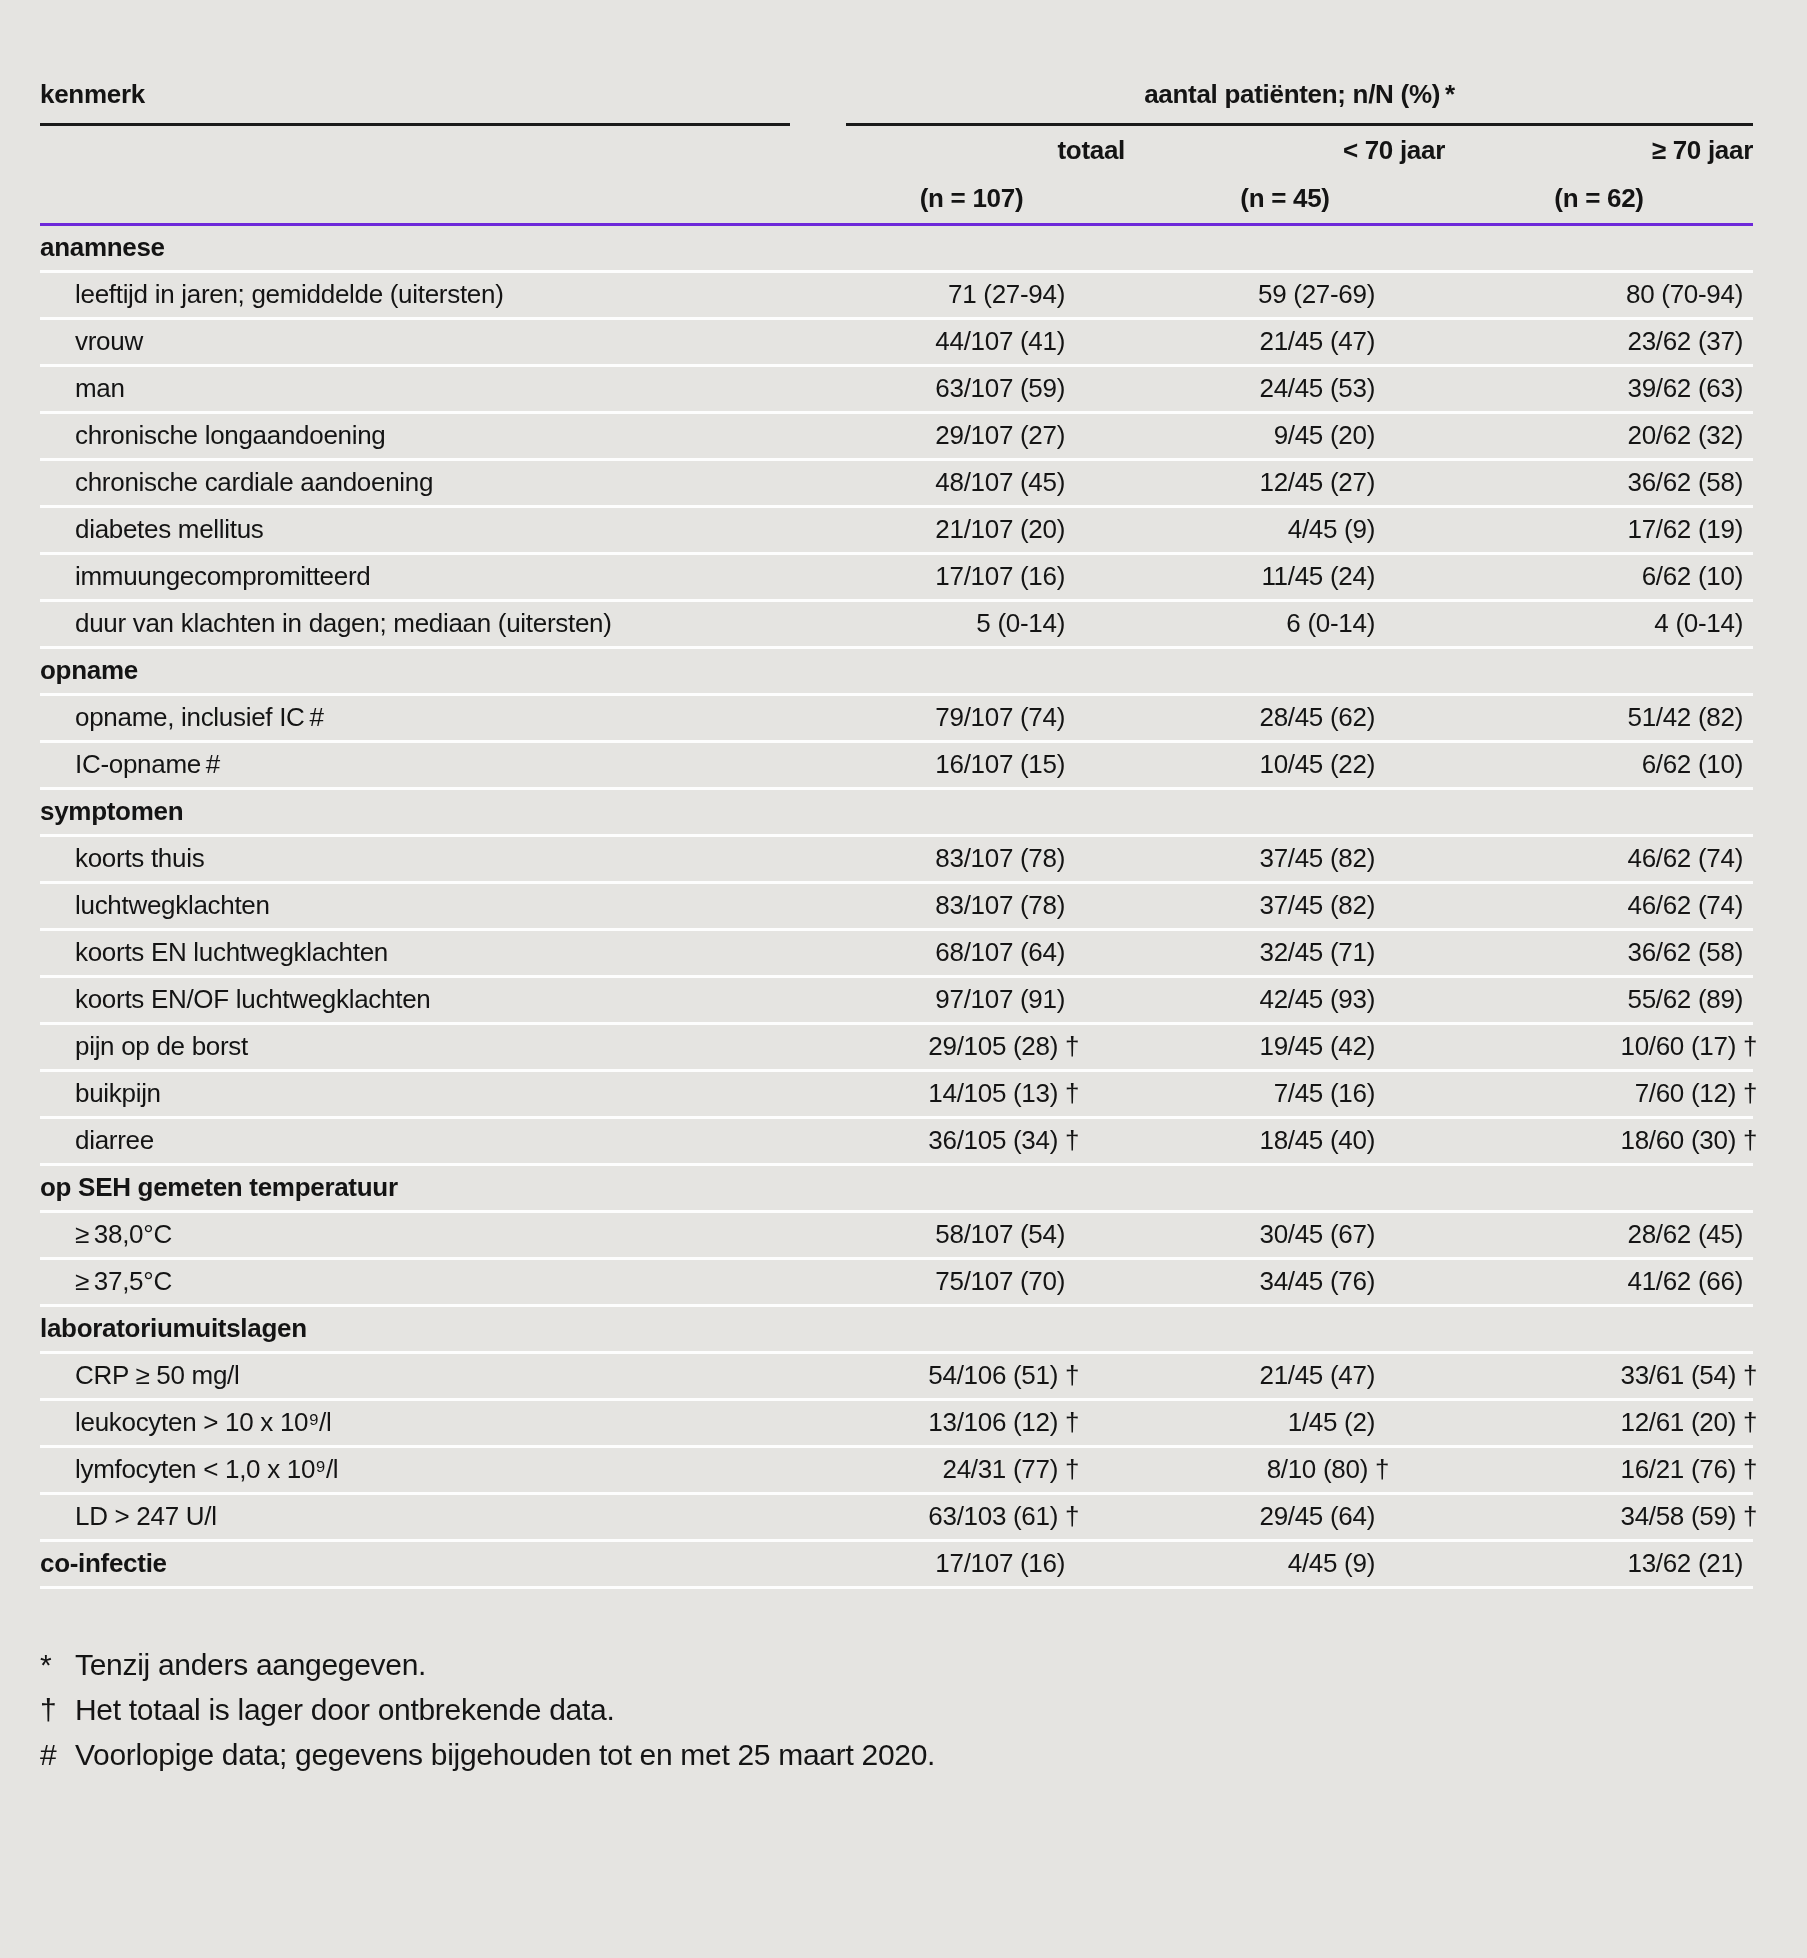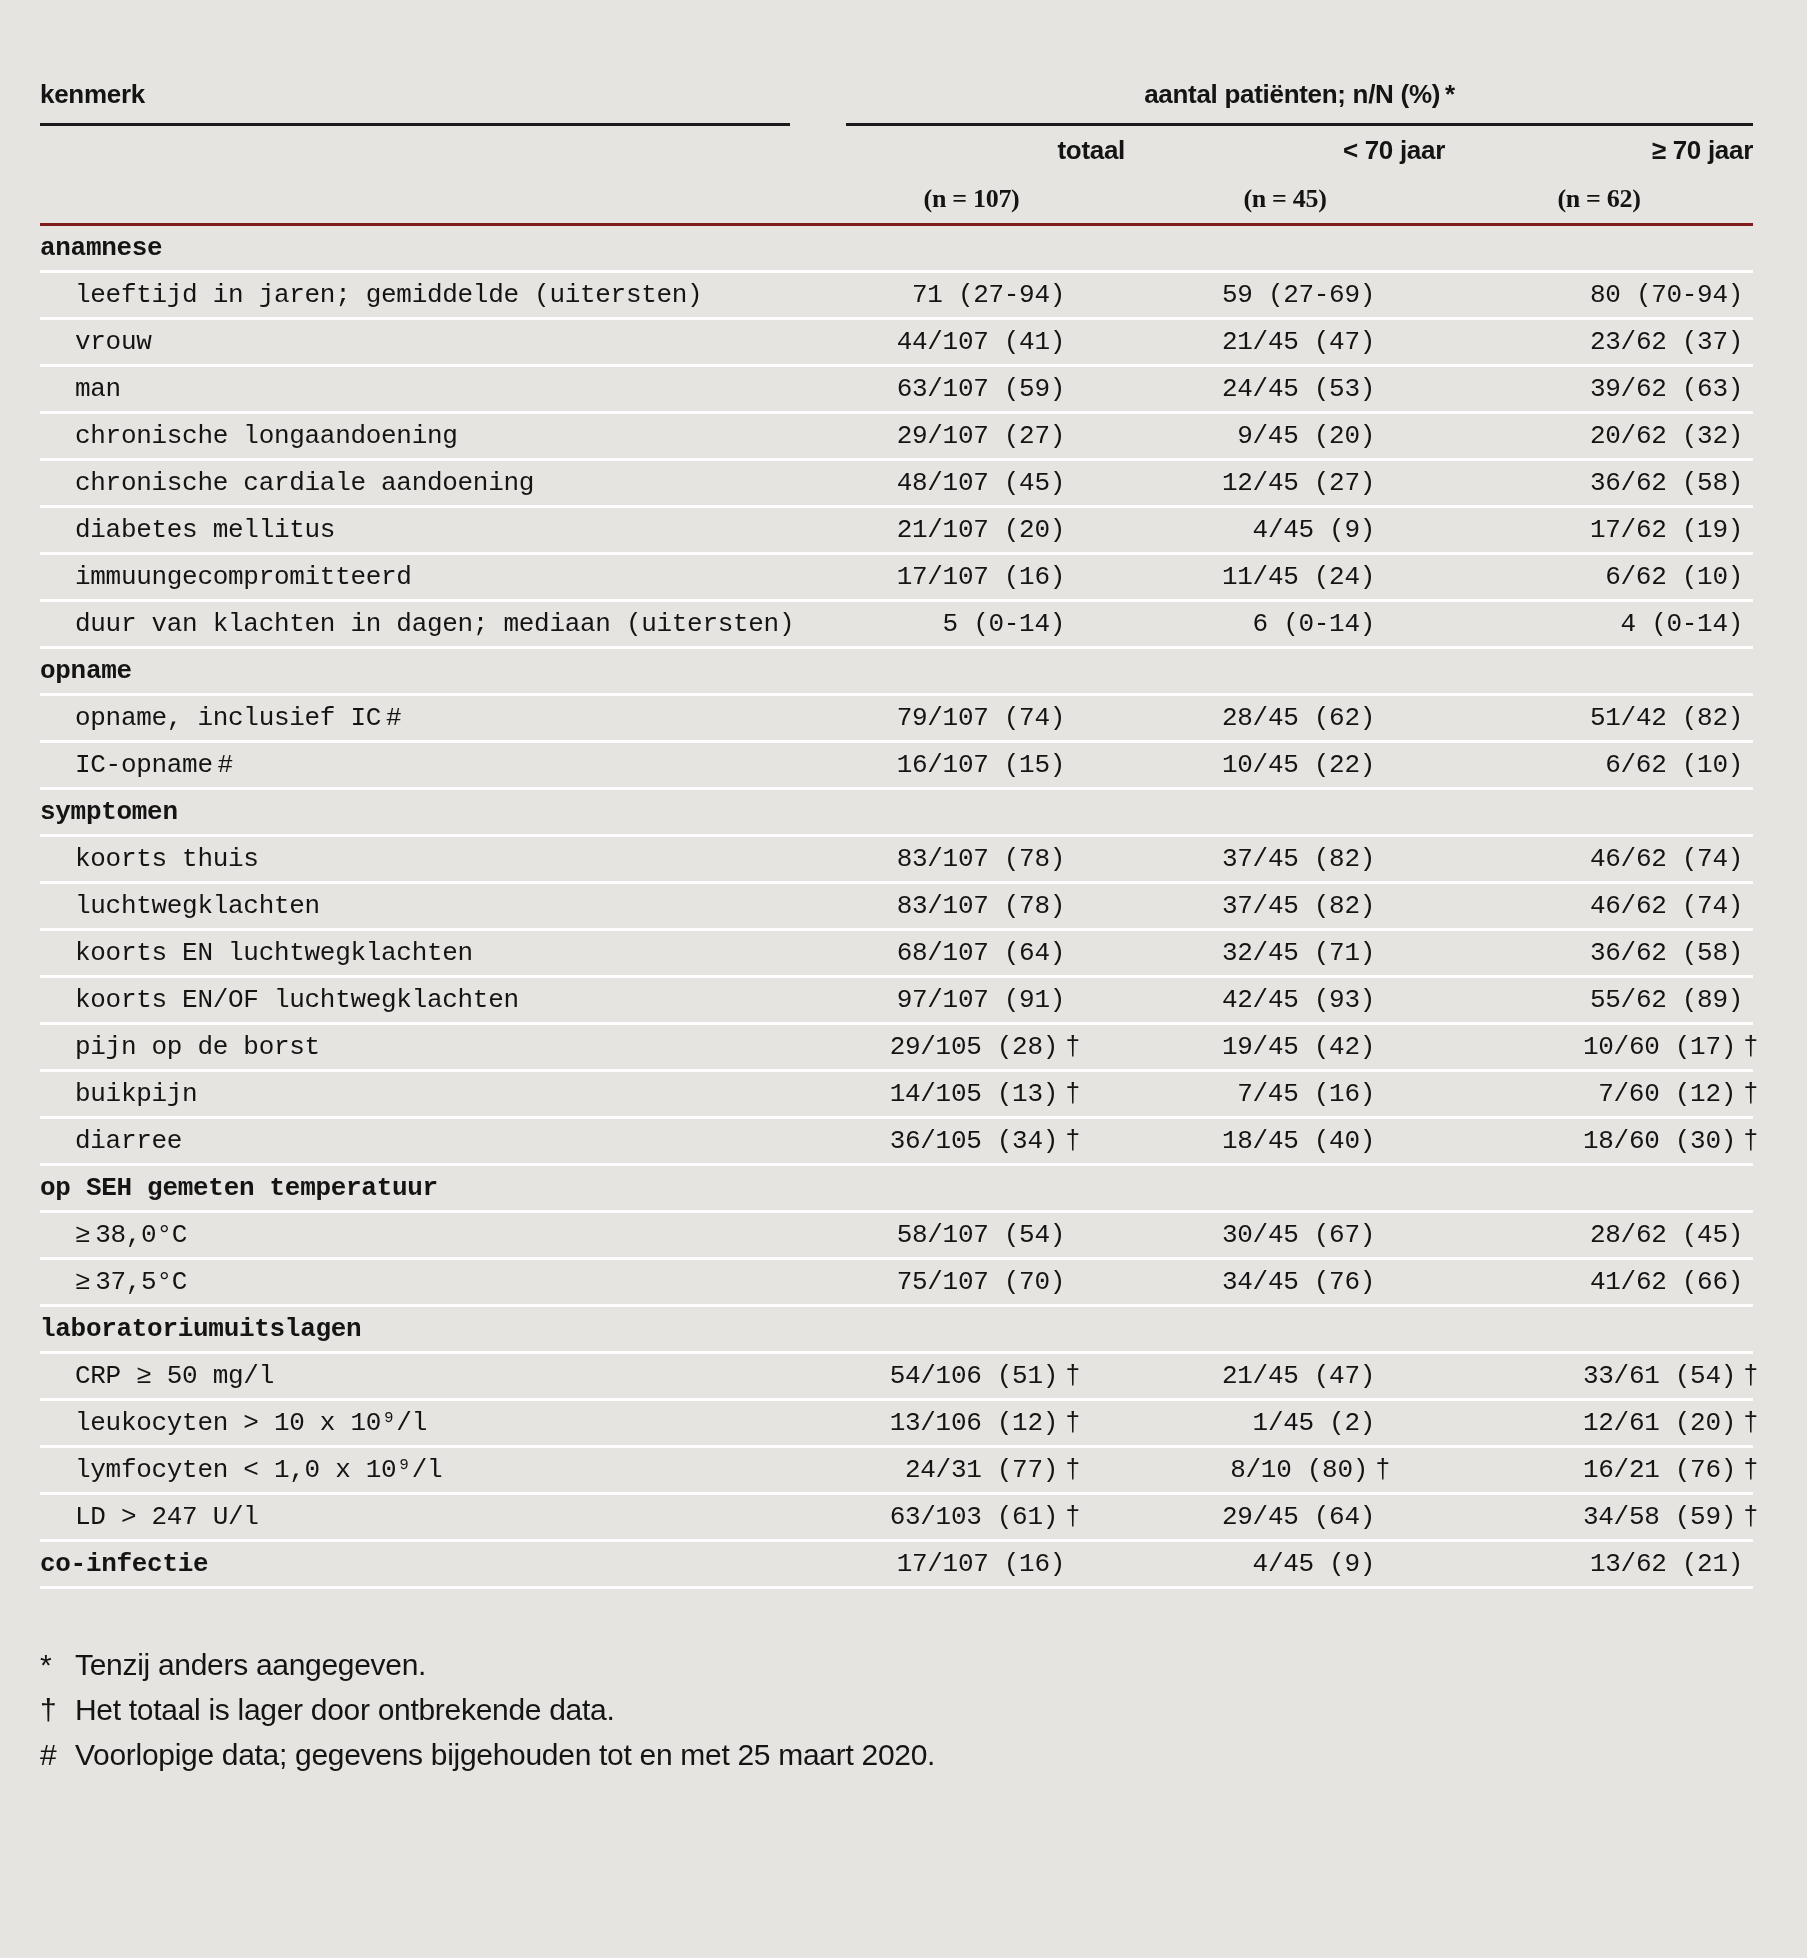--- a/index.html
+++ b/index.html
@@ -47,27 +47,26 @@
     margin-right: 28px;
     text-align: left;
   }
   tr.head-top .rule.group {
     margin-left: 28px;
     text-align: center;
     margin-top: 37px;
   }
   tr.head-cols { height: 49px; }
   tr.head-cols th { text-align: right; vertical-align: middle; }
-  tr.head-n { height: 49px; border-bottom: 3px solid #7f1d1d; font-family: Liberation Serif, serif; }
+  tr.head-n { height: 49px; border-bottom: 3px solid #6d28d9; }
   tr.head-n th { text-align: center; vertical-align: middle; }
 
   tbody tr {
     height: 47px;
     border-bottom: 3px solid #fdfdfd;
-    font-family: Liberation Mono, monospace;
   }
   tbody td {
     padding: 0;
     vertical-align: middle;
   }
   td.label { text-align: left; }
   td.label.indent { padding-left: 35px; margin-top: 20px; }
   td.label.section { font-weight: bold; }
   td.val { text-align: right; white-space: nowrap; }
   td.val.vc2 { padding-right: 60px; }

